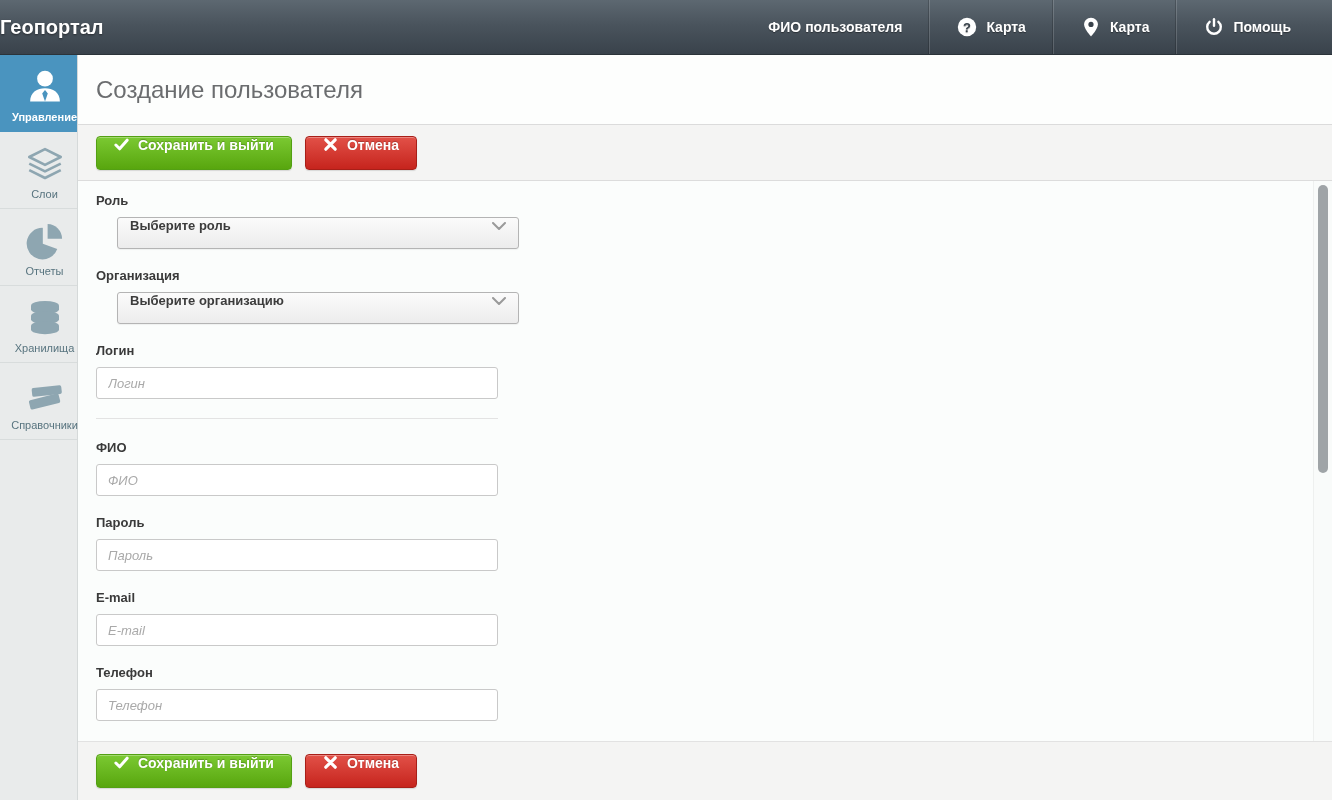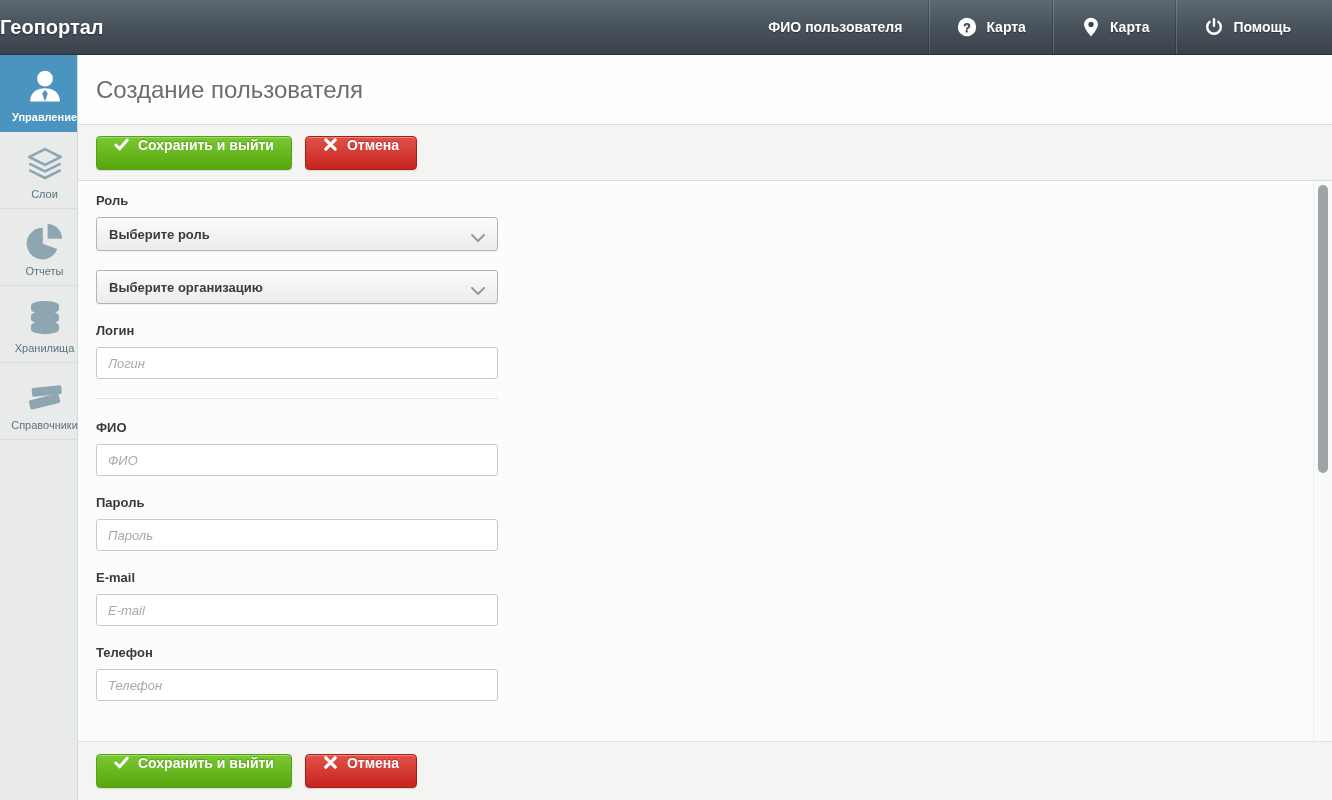--- a/index.html
+++ b/index.html
@@ -74,24 +74,25 @@
   .btn-green { background:linear-gradient(180deg,#7bc932 0%,#58a60e 100%); border:1px solid #53a013; }
   .btn-red   { background:linear-gradient(180deg,#e25148 0%,#c6241d 100%); border:1px solid #a81f18; }
   .btn .bicon { width:15px; height:15px; display:block; }
 
   
   .field { width:402px; margin-bottom:19px; }
   .field label { display:block; font-size:13px; font-weight:bold; color:#3a3a3a; margin-bottom:9px; }
   .selectbox {
     height:32px; width:100%; border:1px solid #b4b4b4; border-radius:3px;
     background:linear-gradient(180deg,#fbfbfb 0%,#ececec 100%);
-    display:flex; align-items:center; justify-content:space-between;
-    padding:16px 12px; cursor:pointer;
+    display:flex; justify-content:space-between;
+    padding:0 12px; cursor:pointer;
     font-size:13px; font-weight:bold; color:#3c3c3c;
     box-shadow:0 1px 1px rgba(0,0,0,.05);
+    margin-left:21px;
   }
   .selectbox .chev { width:14px; height:8px; display:block; }
   .tinput {
     width:100%; height:32px; border:1px solid #c9c9c9; border-radius:3px;
     padding:0 11px; font-size:13px; color:#333; background:#fff;
     font-family:"Liberation Sans", sans-serif; outline:none;
   }
   .tinput::placeholder { color:#a9a9a9; font-style:italic; }
   .form-divider { width:402px; border:none; border-top:1px solid #e3e3e3; margin:7px 0 21px 0; }
 
@@ -231,20 +232,21 @@
         <span>Выберите роль</span>
         <span class="chev">
           <svg viewBox="0 0 14 8" width="14" height="8">
               <path d="M1 1 L7 7 L13 1" stroke="#9a9a9a" stroke-width="2" fill="none" stroke-linecap="round" stroke-linejoin="round"></path>
             </svg>
         </span>
       </div>
     </div>
 
     <div class="field">
+      <label>Организация</label>
       <div class="selectbox">
         <span>Выберите организацию</span>
         <span class="chev">
           <svg viewBox="0 0 14 8" width="14" height="8">
               <path d="M1 1 L7 7 L13 1" stroke="#9a9a9a" stroke-width="2" fill="none" stroke-linecap="round" stroke-linejoin="round"></path>
             </svg>
         </span>
       </div>
     </div>
 

